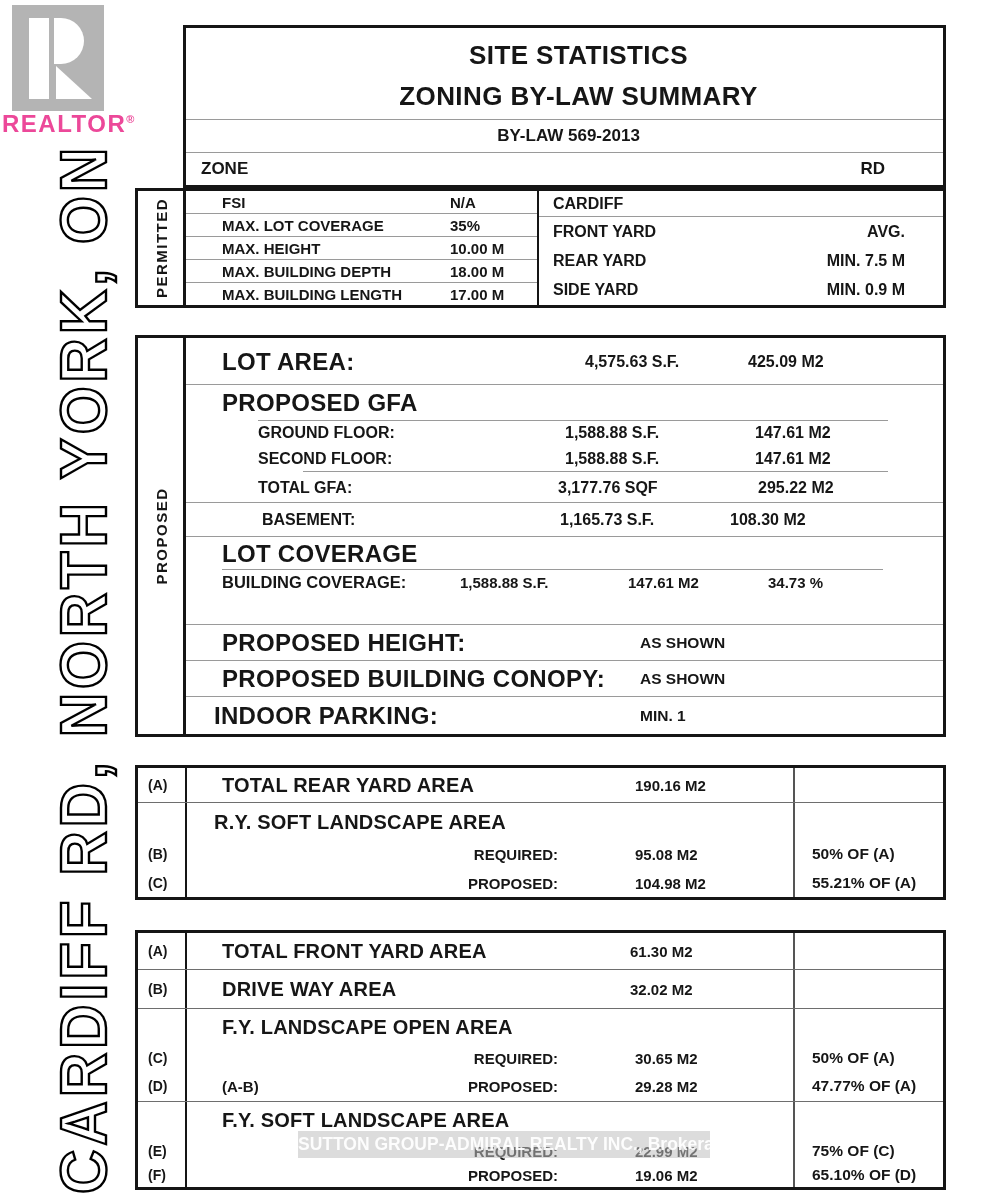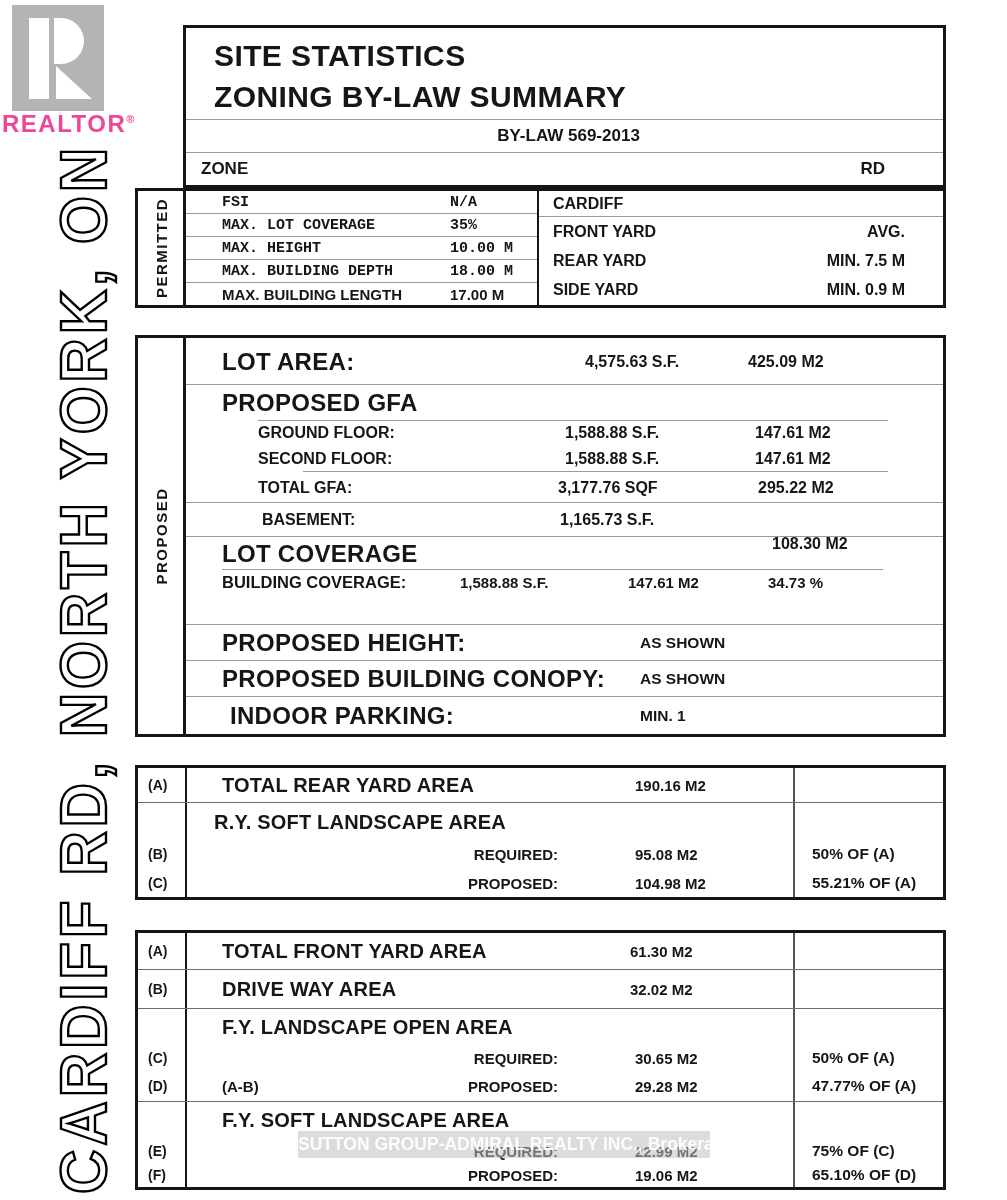--- a/index.html
+++ b/index.html
@@ -11,24 +11,24 @@
   .row{position:relative;box-sizing:border-box;}
   .vline{position:absolute;top:0;bottom:0;background:#151515;}
   .f21{font-size:24px;letter-spacing:.3px;}
   .f20{font-size:20px;letter-spacing:.2px;}
   .f16{font-size:16px;}
   .f15{font-size:15px;}
   .fval{font-size:15.5px;}
   .key{font-size:14px;}
   .rlab{position:absolute;top:50%;transform:translateY(-50%);left:250px;width:170px;
         text-align:right;font-size:15px;white-space:nowrap;}
-  .bb1{border-bottom:1px solid #9a9a9a;font-family:Liberation Mono, monospace;}
+  .bb1{border-bottom:1px solid #9a9a9a;}
   .bb2{border-bottom:1.5px solid #6e6e6e;}
   
-  .tb-title{height:91px;box-sizing:border-box;padding:7px 0 0 28px;font-size:30px;line-height:41px;letter-spacing:.4px;}
+  .tb-title{height:91px;box-sizing:border-box;padding:7px 0 0 28px;font-size:26px;line-height:41px;letter-spacing:.4px;text-align:center;}
   .tb-row{height:33px;display:flex;align-items:center;box-sizing:border-box;border-top:1px solid #9a9a9a;font-size:17px;}
   
   .perm-left{position:absolute;left:48px;top:0;width:351px;height:114px;display:flex;flex-direction:column;}
   .perm-left .prow{flex:1;display:flex;align-items:center;font-size:15px;position:relative;}
   .perm-left .prow .lab{padding-left:36px;}
   .perm-left .prow .val{position:absolute;left:264px;}
   .perm-right{position:absolute;left:401px;top:0;width:404px;height:114px;display:flex;flex-direction:column;}
   .perm-right .shead{height:26px;display:flex;align-items:center;padding-left:14px;font-size:16px;border-bottom:1px solid #9a9a9a;box-sizing:border-box;}
   .perm-right .srow{flex:1;display:flex;align-items:center;padding-left:14px;font-size:16px;}
   .perm-right .srow .sval{margin-left:auto;padding-right:38px;}
@@ -147,21 +147,21 @@
     </div>
     <div class="row" style="height:31px;">
       <span class="cell f16" style="left:120px;">TOTAL GFA:</span>
       <span class="cell f16" style="left:420px;">3,177.76 SQF</span>
       <span class="cell f16" style="left:620px;">295.22 M2</span>
       <div class="pline" style="left:48px;right:0;"></div>
     </div>
     <div class="row" style="height:34px;">
       <span class="cell f16" style="left:124px;">BASEMENT:</span>
       <span class="cell f16" style="left:422px;">1,165.73 S.F.</span>
-      <span class="cell f16" style="left:634px;margin-top:24px;">108.30 M2</span>
+      <span class="cell f16" style="left:592px;">108.30 M2</span>
       <div class="pline" style="left:48px;right:0;"></div>
     </div>
     <div class="row" style="height:33px;">
       <span class="cell f21" style="left:84px;">LOT COVERAGE</span>
       <div class="pline" style="left:84px;right:60px;"></div>
     </div>
     <div class="row" style="height:24px;">
       <span class="cell" style="left:84px;font-size:16.5px;">BUILDING COVERAGE:</span>
       <span class="cell f15" style="left:322px;">1,588.88 S.F.</span>
       <span class="cell f15" style="left:490px;">147.61 M2</span>
@@ -174,21 +174,21 @@
       <span class="cell f21" style="left:84px;">PROPOSED HEIGHT:</span>
       <span class="cell fval" style="left:502px;">AS SHOWN</span>
       <div class="pline" style="left:48px;right:0;"></div>
     </div>
     <div class="row" style="height:36px;">
       <span class="cell f21" style="left:84px;">PROPOSED BUILDING CONOPY:</span>
       <span class="cell fval" style="left:502px;">AS SHOWN</span>
       <div class="pline" style="left:48px;right:0;"></div>
     </div>
     <div class="row" style="height:37px;">
-      <span class="cell f21" style="left:92px;">INDOOR PARKING:</span>
+      <span class="cell f21" style="left:76px;">INDOOR PARKING:</span>
       <span class="cell fval" style="left:502px;">MIN. 1</span>
     </div>
   </div>
 
   <div class="blk" style="left:135px;top:765px;width:811px;height:135px;">
     <div class="vline" style="left:47px;width:2px;"></div>
     <div class="vline" style="left:655px;width:1.5px;background:#555;"></div>
     <div class="row bb2" style="height:35px;">
       <span class="cell key" style="left:10px;">(A)</span>
       <span class="cell f20" style="left:84px;">TOTAL REAR YARD AREA</span>

